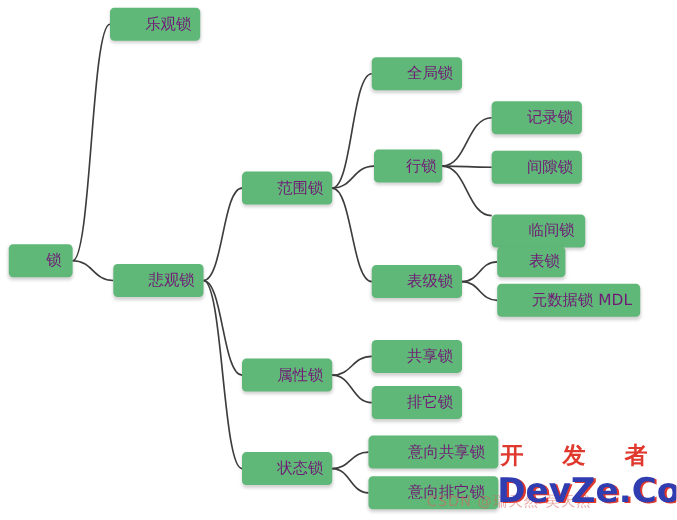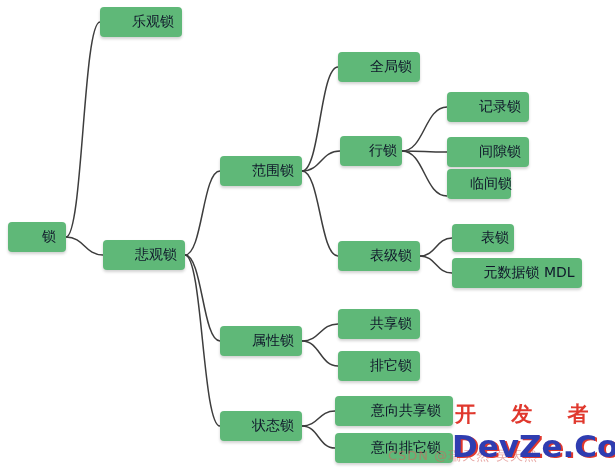--- a/index.html
+++ b/index.html
@@ -7,21 +7,21 @@
     position:relative;
     width:615px;height:473px;
     background:#ffffff;
     overflow:hidden;
     font-family:"DejaVu Sans","Liberation Sans",sans-serif;
   }
   #edges-svg{position:absolute;left:0;top:0;width:615px;height:473px;}
   .node{
     position:absolute;
     display:flex;align-items:center;justify-content:center;
-    color:#0f172a;
+    color:#701a75;
     font-size:14px;
     border-radius:4px;
     box-shadow:0 2px 3px rgba(0,0,0,0.18);
     white-space:nowrap;
     box-sizing:border-box;
     z-index:2;
     padding-left:24px;
   }
   .watermark{position:absolute;z-index:3;font-family:"DejaVu Sans","Liberation Sans",sans-serif;}
   #wm-byline{
@@ -74,21 +74,21 @@
     <div class="node" style="left: 100px; top: 7px; width: 82px; height: 30px; background: rgb(95, 184, 120);">乐观锁</div>
     <div class="node" style="left: 103px; top: 240px; width: 82px; height: 30px; background: rgb(95, 184, 120);">悲观锁</div>
     <div class="node" style="left: 220px; top: 156px; width: 82px; height: 30px; background: rgb(95, 184, 120);">范围锁</div>
     <div class="node" style="left: 220px; top: 411px; width: 82px; height: 30px; background: rgb(95, 184, 120);">状态锁</div>
     <div class="node" style="left: 220px; top: 326px; width: 82px; height: 30px; background: rgb(95, 184, 120);">属性锁</div>
     <div class="node" style="left: 338px; top: 52px; width: 82px; height: 30px; background: rgb(95, 184, 120);">全局锁</div>
     <div class="node" style="left: 340px; top: 136px; width: 62px; height: 30px; background: rgb(95, 184, 120);">行锁</div>
     <div class="node" style="left: 338px; top: 241px; width: 82px; height: 30px; background: rgb(95, 184, 120);">表级锁</div>
     <div class="node" style="left: 447px; top: 92px; width: 82px; height: 30px; background: rgb(95, 184, 120);">记录锁</div>
     <div class="node" style="left: 447px; top: 137px; width: 82px; height: 30px; background: rgb(95, 184, 120);">间隙锁</div>
-    <div class="node" style="left: 447px; top: 169px; width: 64px; height: 30px; background: rgb(95, 184, 120);">临间锁</div>
+    <div class="node" style="left: 447px; top: 195px; width: 85px; height: 30px; background: rgb(95, 184, 120);">临间锁</div>
     <div class="node" style="left: 452px; top: 258px; width: 130px; height: 30px; background: rgb(95, 184, 120);">元数据锁 MDL</div>
     <div class="node" style="left: 452px; top: 224px; width: 62px; height: 28px; background: rgb(95, 184, 120);">表锁</div>
     <div class="node" style="left: 338px; top: 309px; width: 82px; height: 30px; background: rgb(95, 184, 120);">共享锁</div>
     <div class="node" style="left: 338px; top: 351px; width: 82px; height: 30px; background: rgb(95, 184, 120);">排它锁</div>
     <div class="node" style="left: 335px; top: 396px; width: 118px; height: 30px; background: rgb(95, 184, 120);">意向共享锁</div>
     <div class="node" style="left: 335px; top: 433px; width: 118px; height: 30px; background: rgb(95, 184, 120);">意向排它锁</div>
     <div class="watermark" id="wm-byline">CSDN @瑞天然-吴天然</div>
   <div class="watermark" id="wm-line1">开 发 者</div>
   <div class="watermark" id="wm-line2">DevZe.Com</div>
 </div>

